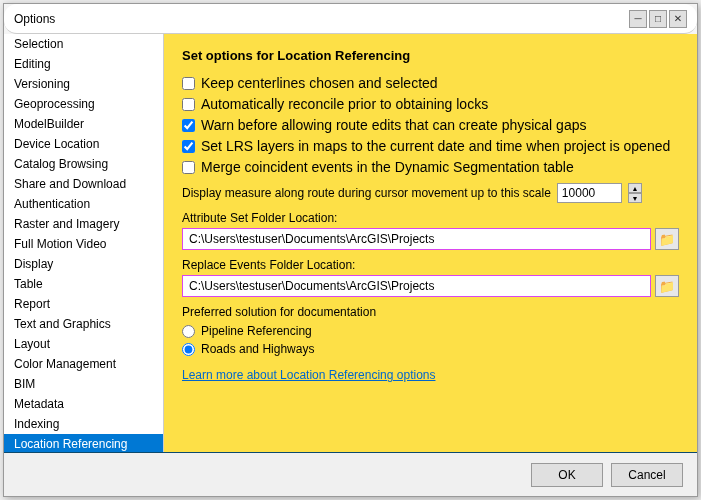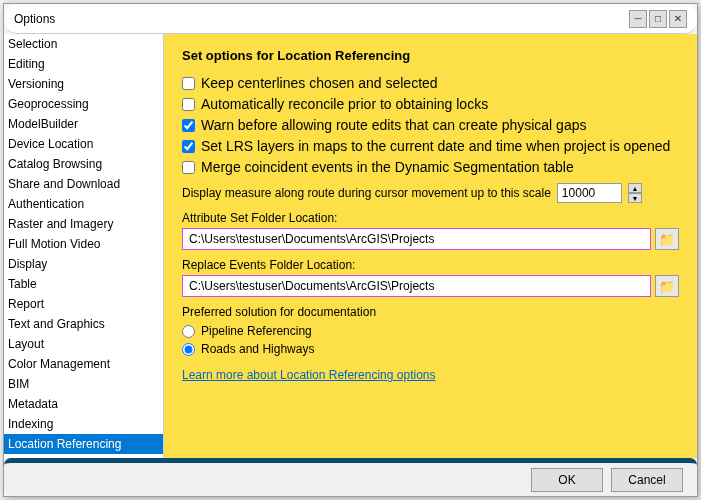--- a/index.html
+++ b/index.html
@@ -60,21 +60,21 @@
     }
     
     .sidebar {
       width: 160px;
       background: #fff;
       border-right: 1px solid #ccc;
       overflow-y: auto;
       flex-shrink: 0;
     }
     .sidebar-item {
-      padding: 3px 4px;
+      padding: 3px 10px;
       cursor: pointer;
       color: #000;
       font-size: 12px;
       white-space: nowrap;
     }
     .sidebar-item.active {
       background: #0078d4;
       color: #fff;
     }
     
@@ -202,28 +202,27 @@
     .learn-link {
       margin-top: 12px;
       font-size: 12px;
       color: #0066cc;
       cursor: pointer;
       text-decoration: underline;
     }
     
     .dialog-footer {
       background: #f0f0f0;
-      border-top: 5px solid #0c4a6e;
+      border-top: 1px solid #0c4a6e;
       padding: 8px 14px;
       display: flex;
       justify-content: flex-end;
       gap: 8px;
-      height: 38px;
-      align-items: center;
-      border-radius: 7px;
+      height: 44px;
+      align-items: center;
     }
     .footer-btn {
       width: 72px;
       height: 24px;
       background: #e0e0e0;
       border: 1px solid #999;
       cursor: pointer;
       font-size: 12px;
       color: #000;
     }

